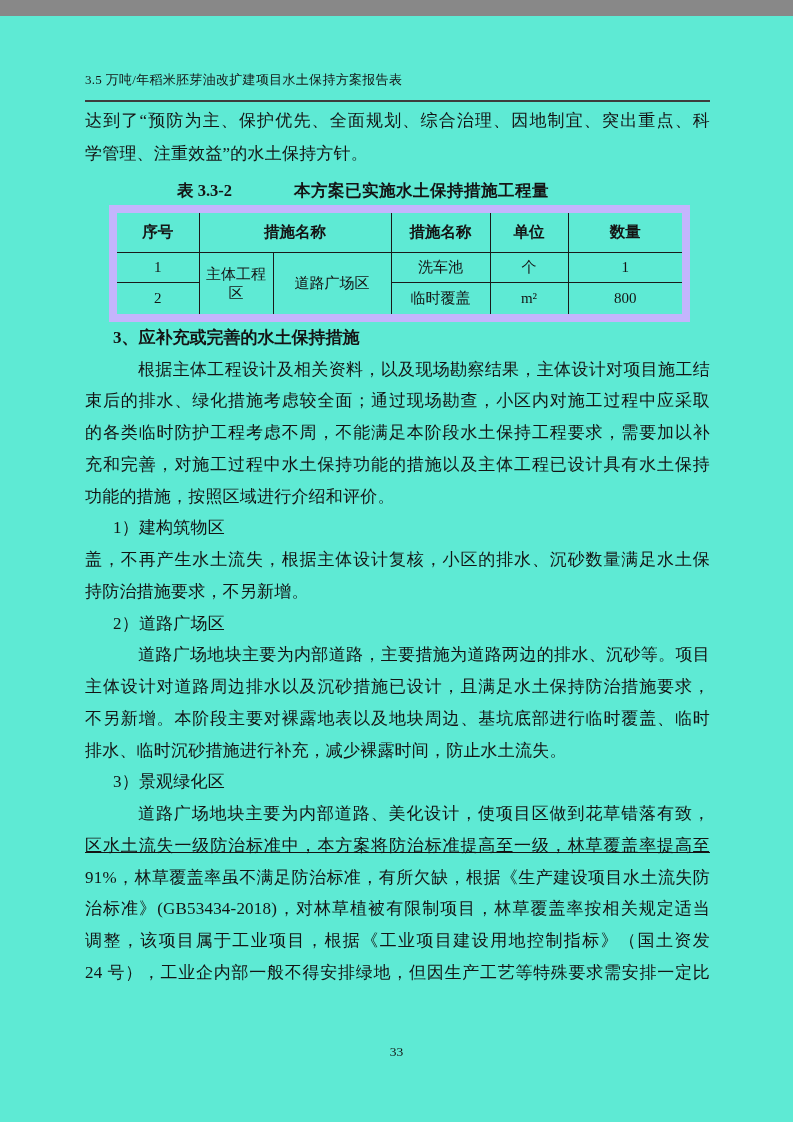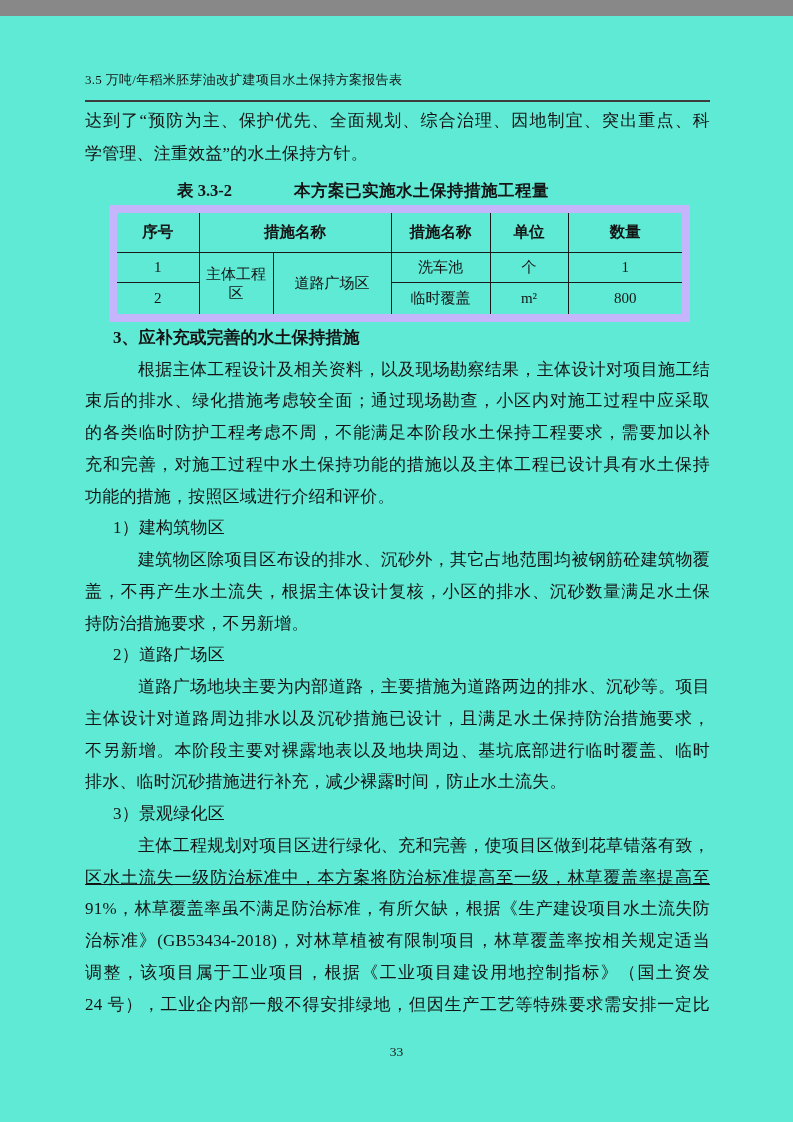--- a/index.html
+++ b/index.html
@@ -115,30 +115,29 @@
 
   <div id="bodytext">
     <div id="body-heading">3、应补充或完善的水土保持措施</div>
     <div>
         <div class="tline fill" style="text-indent: 53px;">根据主体工程设计及相关资料，以及现场勘察结果，主体设计对项目施工结</div>
         <div class="tline fill" style="text-indent: 0px;">束后的排水、绿化措施考虑较全面；通过现场勘查，小区内对施工过程中应采取</div>
         <div class="tline fill" style="text-indent: 0px;">的各类临时防护工程考虑不周，不能满足本阶段水土保持工程要求，需要加以补</div>
         <div class="tline fill" style="text-indent: 0px;">充和完善，对施工过程中水土保持功能的措施以及主体工程已设计具有水土保持</div>
         <div class="tline" style="text-indent: 0px;">功能的措施，按照区域进行介绍和评价。</div>
         <div class="tline" style="text-indent: 28px;">1）建构筑物区</div>
-        <div class="tline fill" style="text-indent: 53px;">建筑物区除项目区布设的排水、沉砂外，其它占地范围均被钢筋砼建筑物覆</div>
         <div class="tline fill" style="text-indent: 0px;">盖，不再产生水土流失，根据主体设计复核，小区的排水、沉砂数量满足水土保</div>
         <div class="tline" style="text-indent: 0px;">持防治措施要求，不另新增。</div>
         <div class="tline" style="text-indent: 28px;">2）道路广场区</div>
         <div class="tline fill" style="text-indent: 53px;">道路广场地块主要为内部道路，主要措施为道路两边的排水、沉砂等。项目</div>
         <div class="tline fill" style="text-indent: 0px;">主体设计对道路周边排水以及沉砂措施已设计，且满足水土保持防治措施要求，</div>
         <div class="tline fill" style="text-indent: 0px;">不另新增。本阶段主要对裸露地表以及地块周边、基坑底部进行临时覆盖、临时</div>
         <div class="tline" style="text-indent: 0px;">排水、临时沉砂措施进行补充，减少裸露时间，防止水土流失。</div>
         <div class="tline" style="text-indent: 28px;">3）景观绿化区</div>
-        <div class="tline fill" style="text-indent: 53px;">主体工程规划对项目区进行绿化、充和完善，使项目区做到花草错落有致，</div>
+        <div class="tline fill" style="text-indent: 53px;">道路广场地块主要为内部道路、美化设计，使项目区做到花草错落有致，</div>
         <div class="tline fill" style="text-indent: 0px; text-decoration: underline;">区水土流失一级防治标准中，本方案将防治标准提高至一级，林草覆盖率提高至</div>
         <div class="tline fill" style="text-indent: 0px;">91%，林草覆盖率虽不满足防治标准，有所欠缺，根据《生产建设项目水土流失防</div>
         <div class="tline fill" style="text-indent: 0px;">治标准》(GB53434-2018)，对林草植被有限制项目，林草覆盖率按相关规定适当</div>
         <div class="tline fill" style="text-indent: 0px;">调整，该项目属于工业项目，根据《工业项目建设用地控制指标》（国土资发〔2008〕</div>
         <div class="tline fill" style="text-indent: 0px;">24 号），工业企内部一般不得安排绿地，但因生产工艺等特殊要求需安排一定比</div>
       </div>
   </div>
 
   <div id="footer-page-number">33</div>
 

